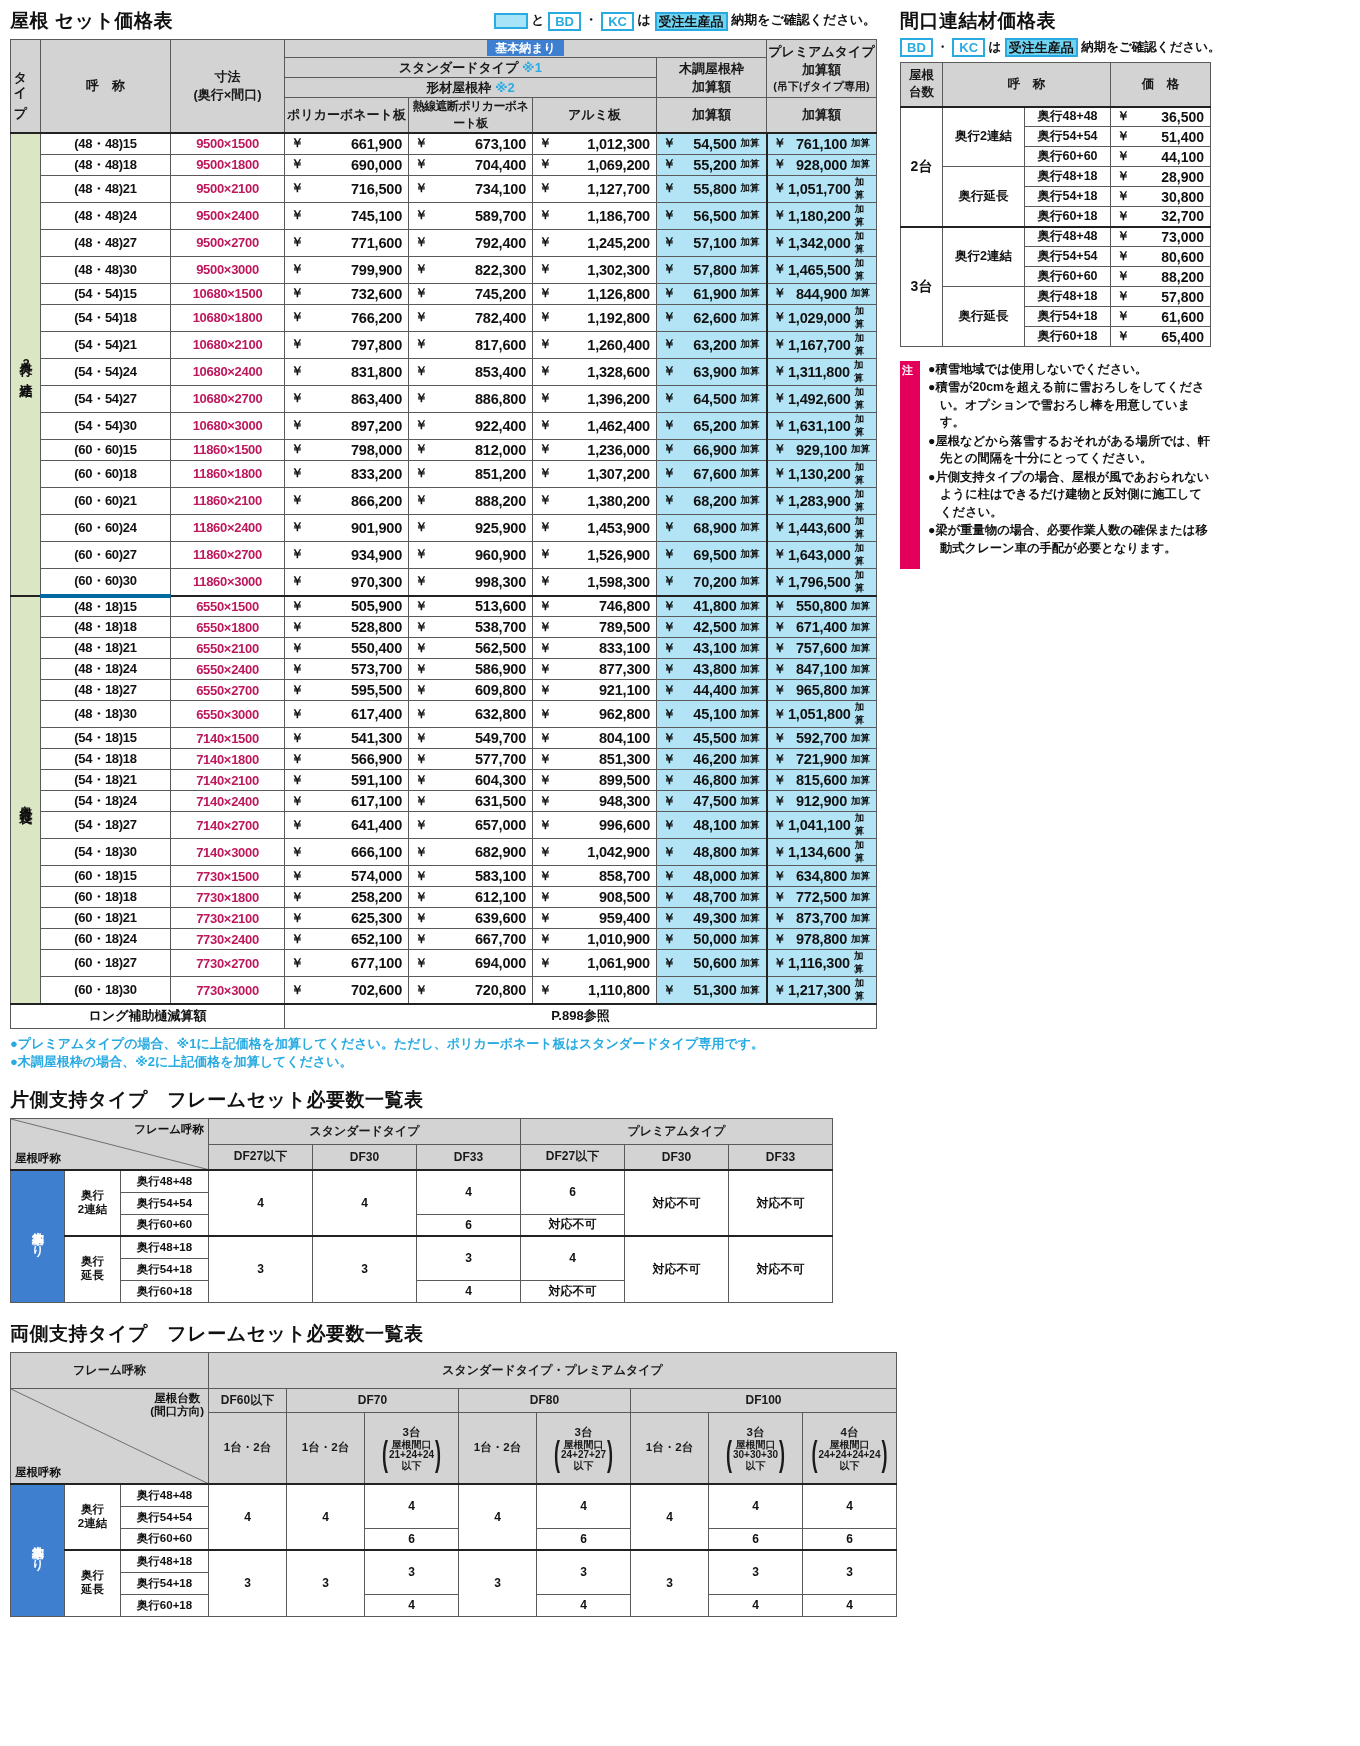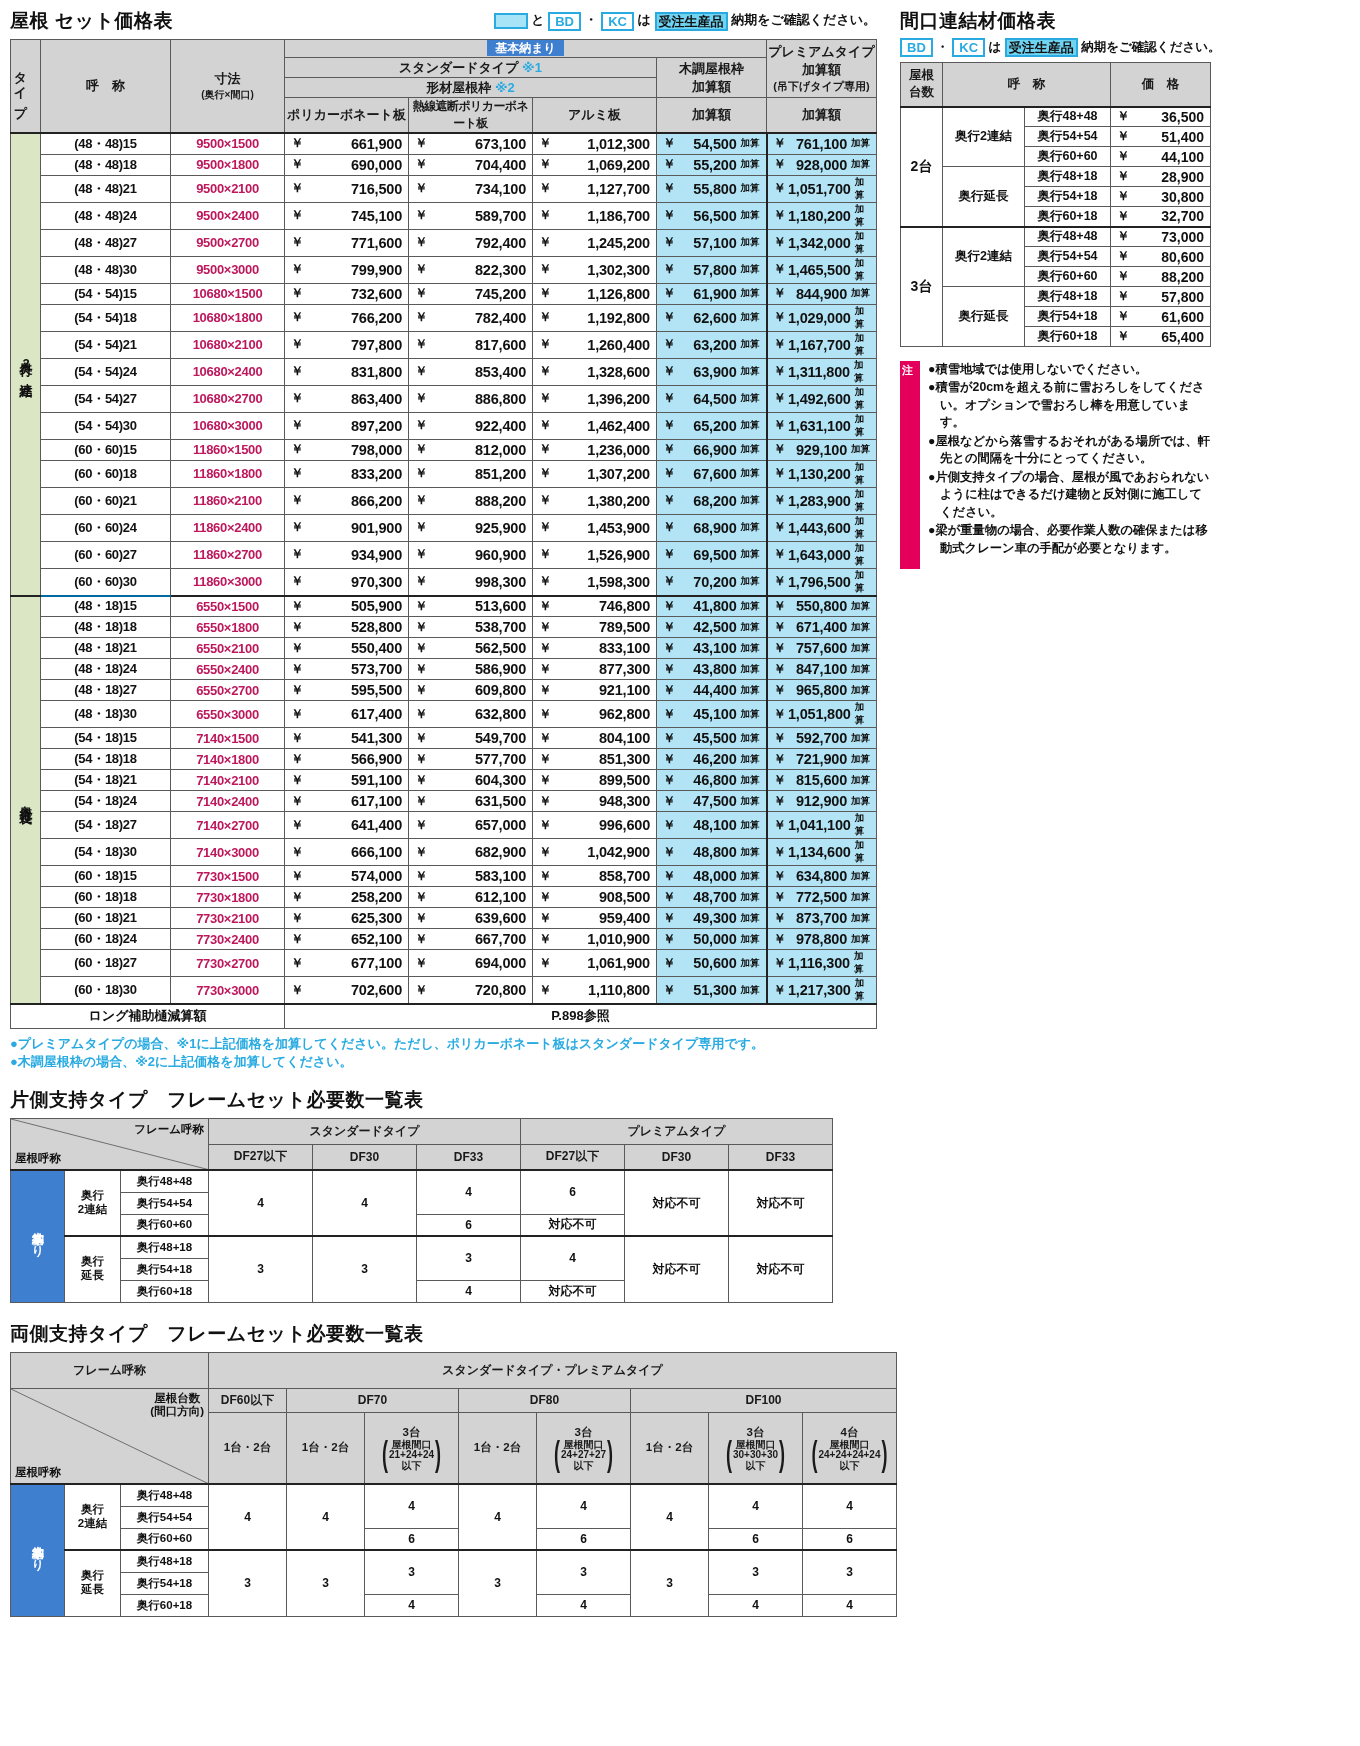--- a/index.html
+++ b/index.html
@@ -99,21 +99,21 @@
         <col style="width:124px">
       <col style="width:110px">
         <col style="width:110px">
     </colgroup>
     <tbody id="main-head">
         <tr>
           <td rowspan="4" class="hd" style="width:30px">
             <div class="vert">タイプ</div>
           </td>
           <td rowspan="4" class="hd">呼　称</td>
-          <td rowspan="4" class="hd">寸法<div style="font-size:10px">(奥行×間口)</div></td>
+          <td rowspan="4" class="hd">寸法<div style="font-size:13px">(奥行×間口)</div></td>
           <td colspan="4" class="hd" style="height:16px"><span class="kihon">基本納まり</span></td>
           <td rowspan="3" class="hd">プレミアムタイプ<div>加算額</div><div style="font-size:11px">(吊下げタイプ専用)</div></td>
         </tr>
         <tr>
           <td colspan="3" class="hd" style="height:20px">スタンダードタイプ <span class="blue">※1</span></td>
           <td rowspan="2" class="hd">木調屋根枠<div>加算額</div></td>
         </tr>
         <tr>
           <td colspan="3" class="hd" style="height:20px">形材屋根枠 <span class="blue">※2</span></td>
         </tr>
@@ -774,21 +774,21 @@
               <span class="yen">￥</span>
               <span class="money">1,796,500</span>
               <span class="sfx" style="font-size:9.5px;margin-left:2px">加算</span>
             </div>
           </td>
         </tr>
         <tr style="border-top: 2px solid rgb(34, 34, 34);">
           <td rowspan="18" class="greenbg center" style="border-top:2px solid #222;">
             <div class="vert" style="margin:auto">奥行延長</div>
           </td>
-          <td class="namec" style="border-top:2px solid #0369a1;">(48・18)15</td>
+          <td class="namec" style="border-top:4px solid #0369a1;">(48・18)15</td>
           <td class="dimc" style="border-top:2px solid #222;">6550×1500</td>
           <td style="border-top:2px solid #222;">
             <div class="mcell">
               <span class="yen">￥</span>
               <span class="money">505,900</span>
             </div>
           </td>
           <td style="border-top:2px solid #222;">
             <div class="mcell">
               <span class="yen">￥</span>

